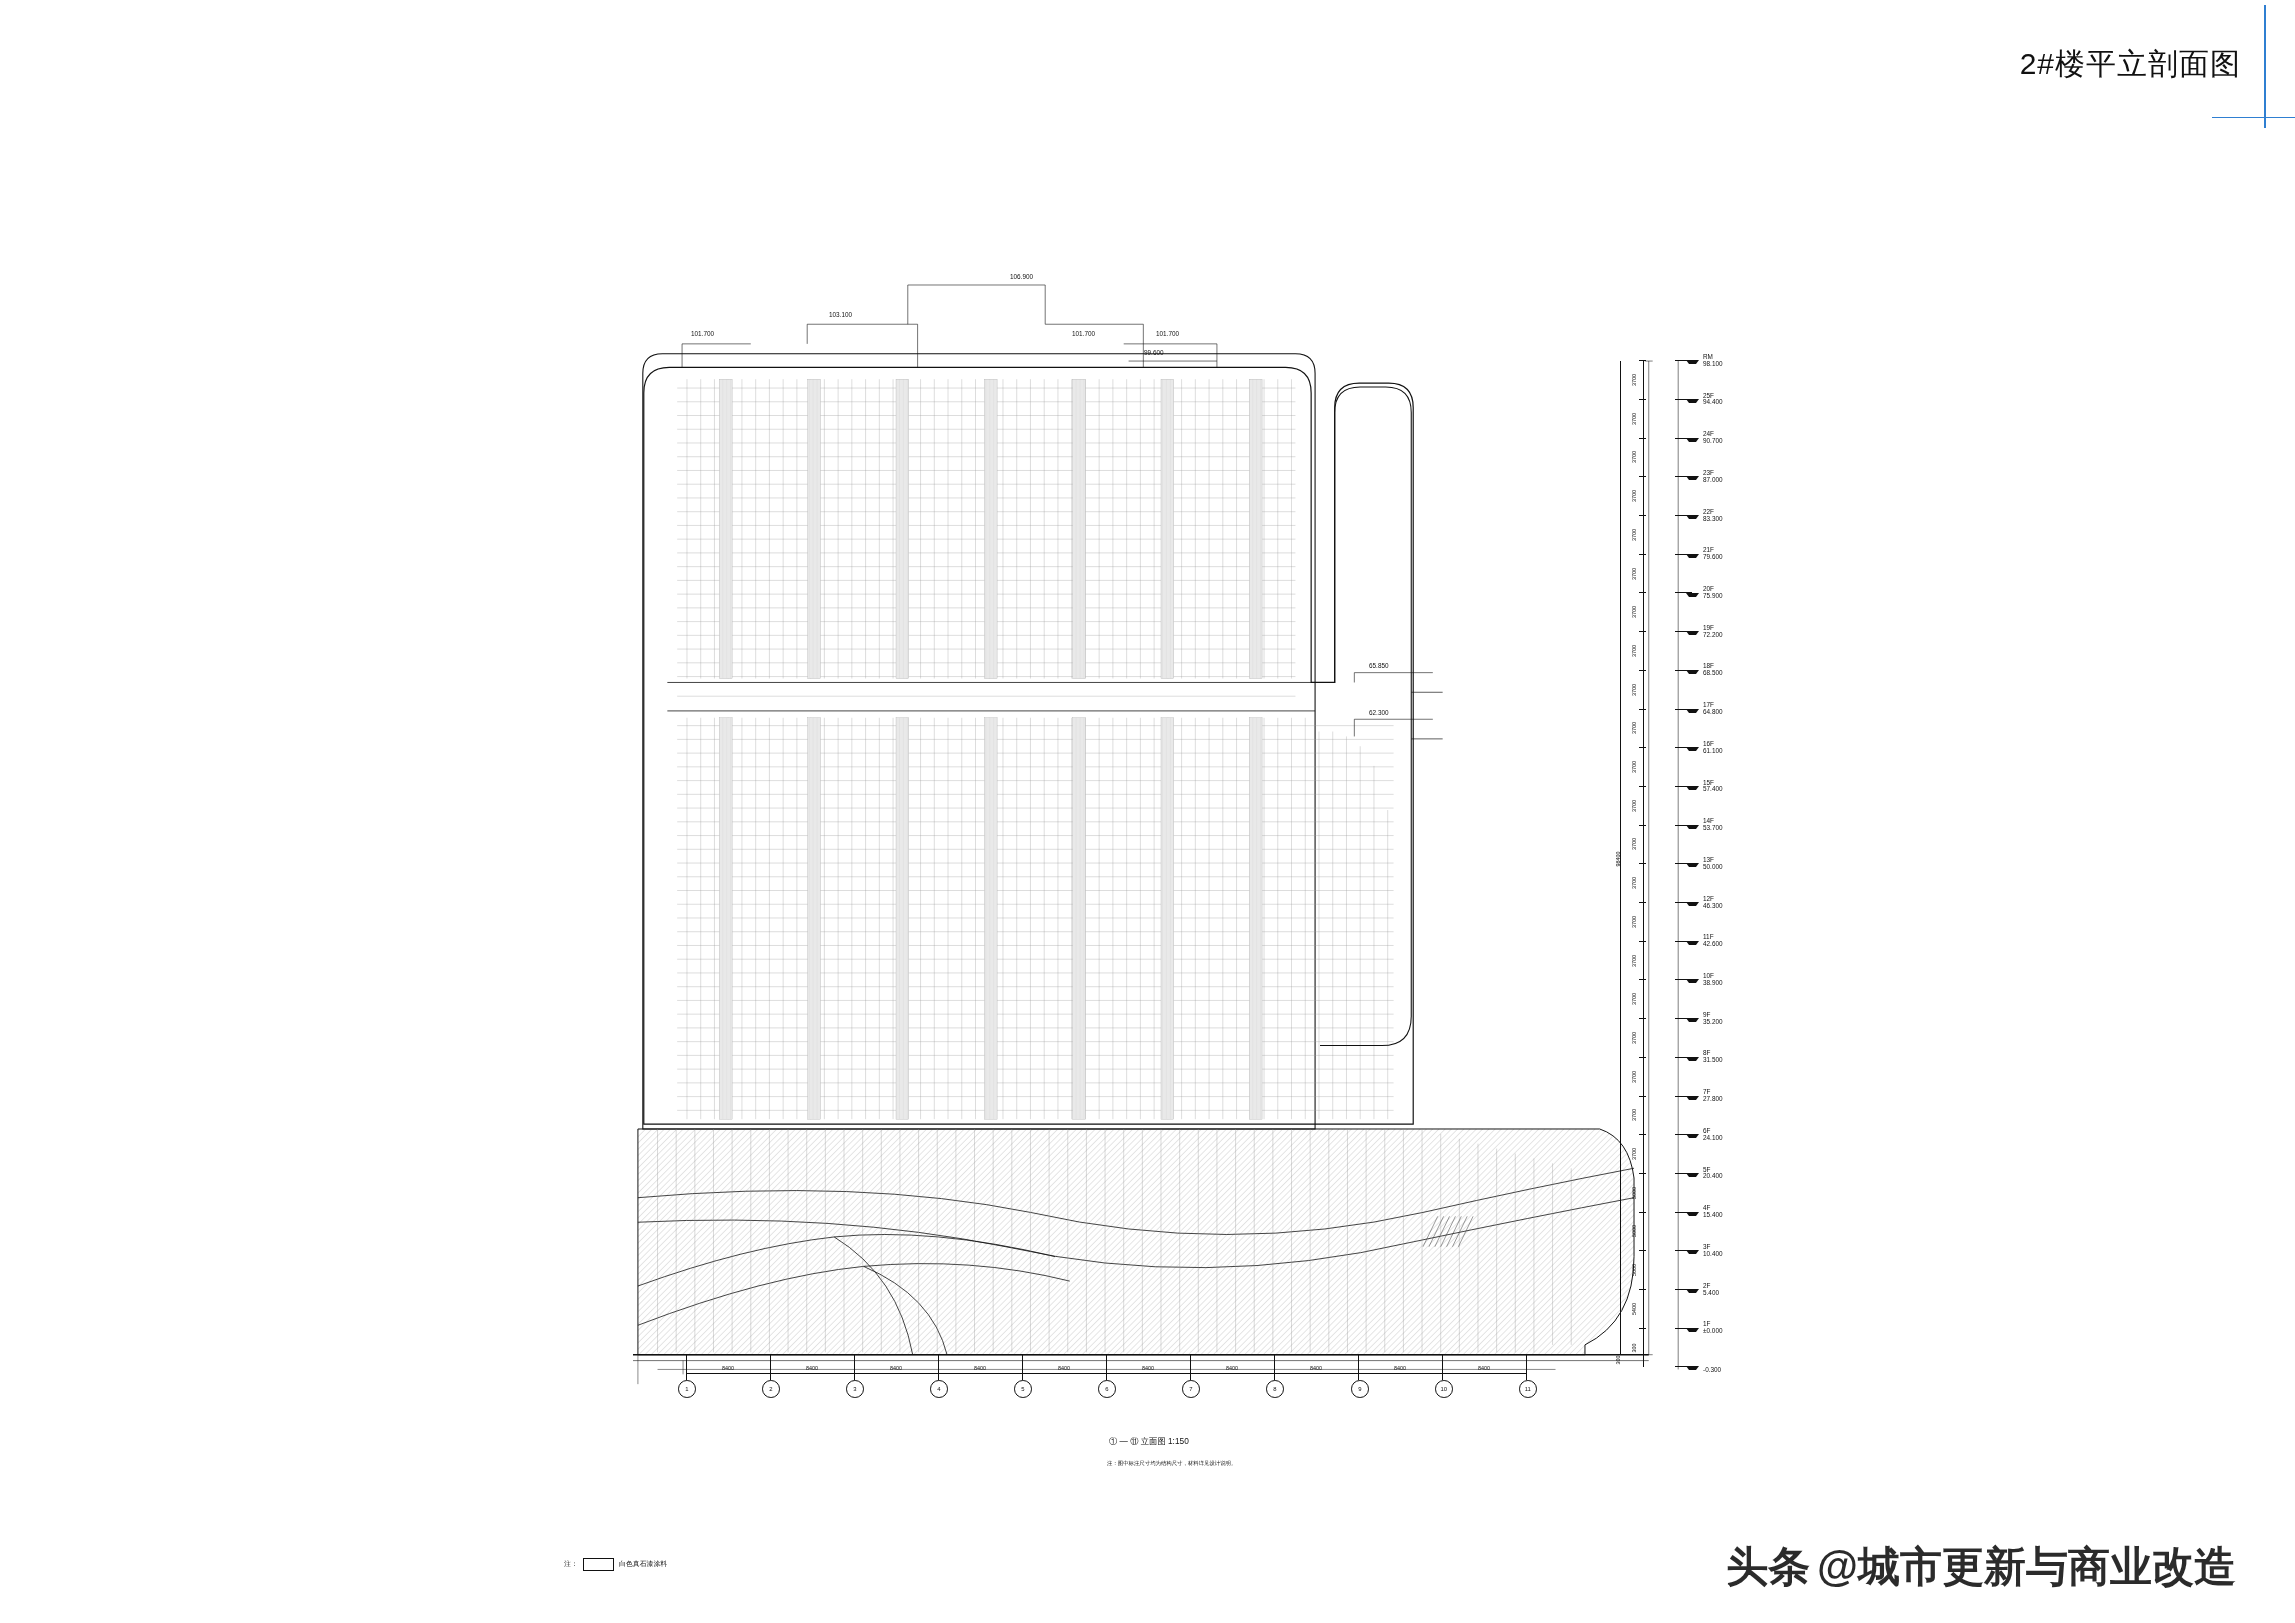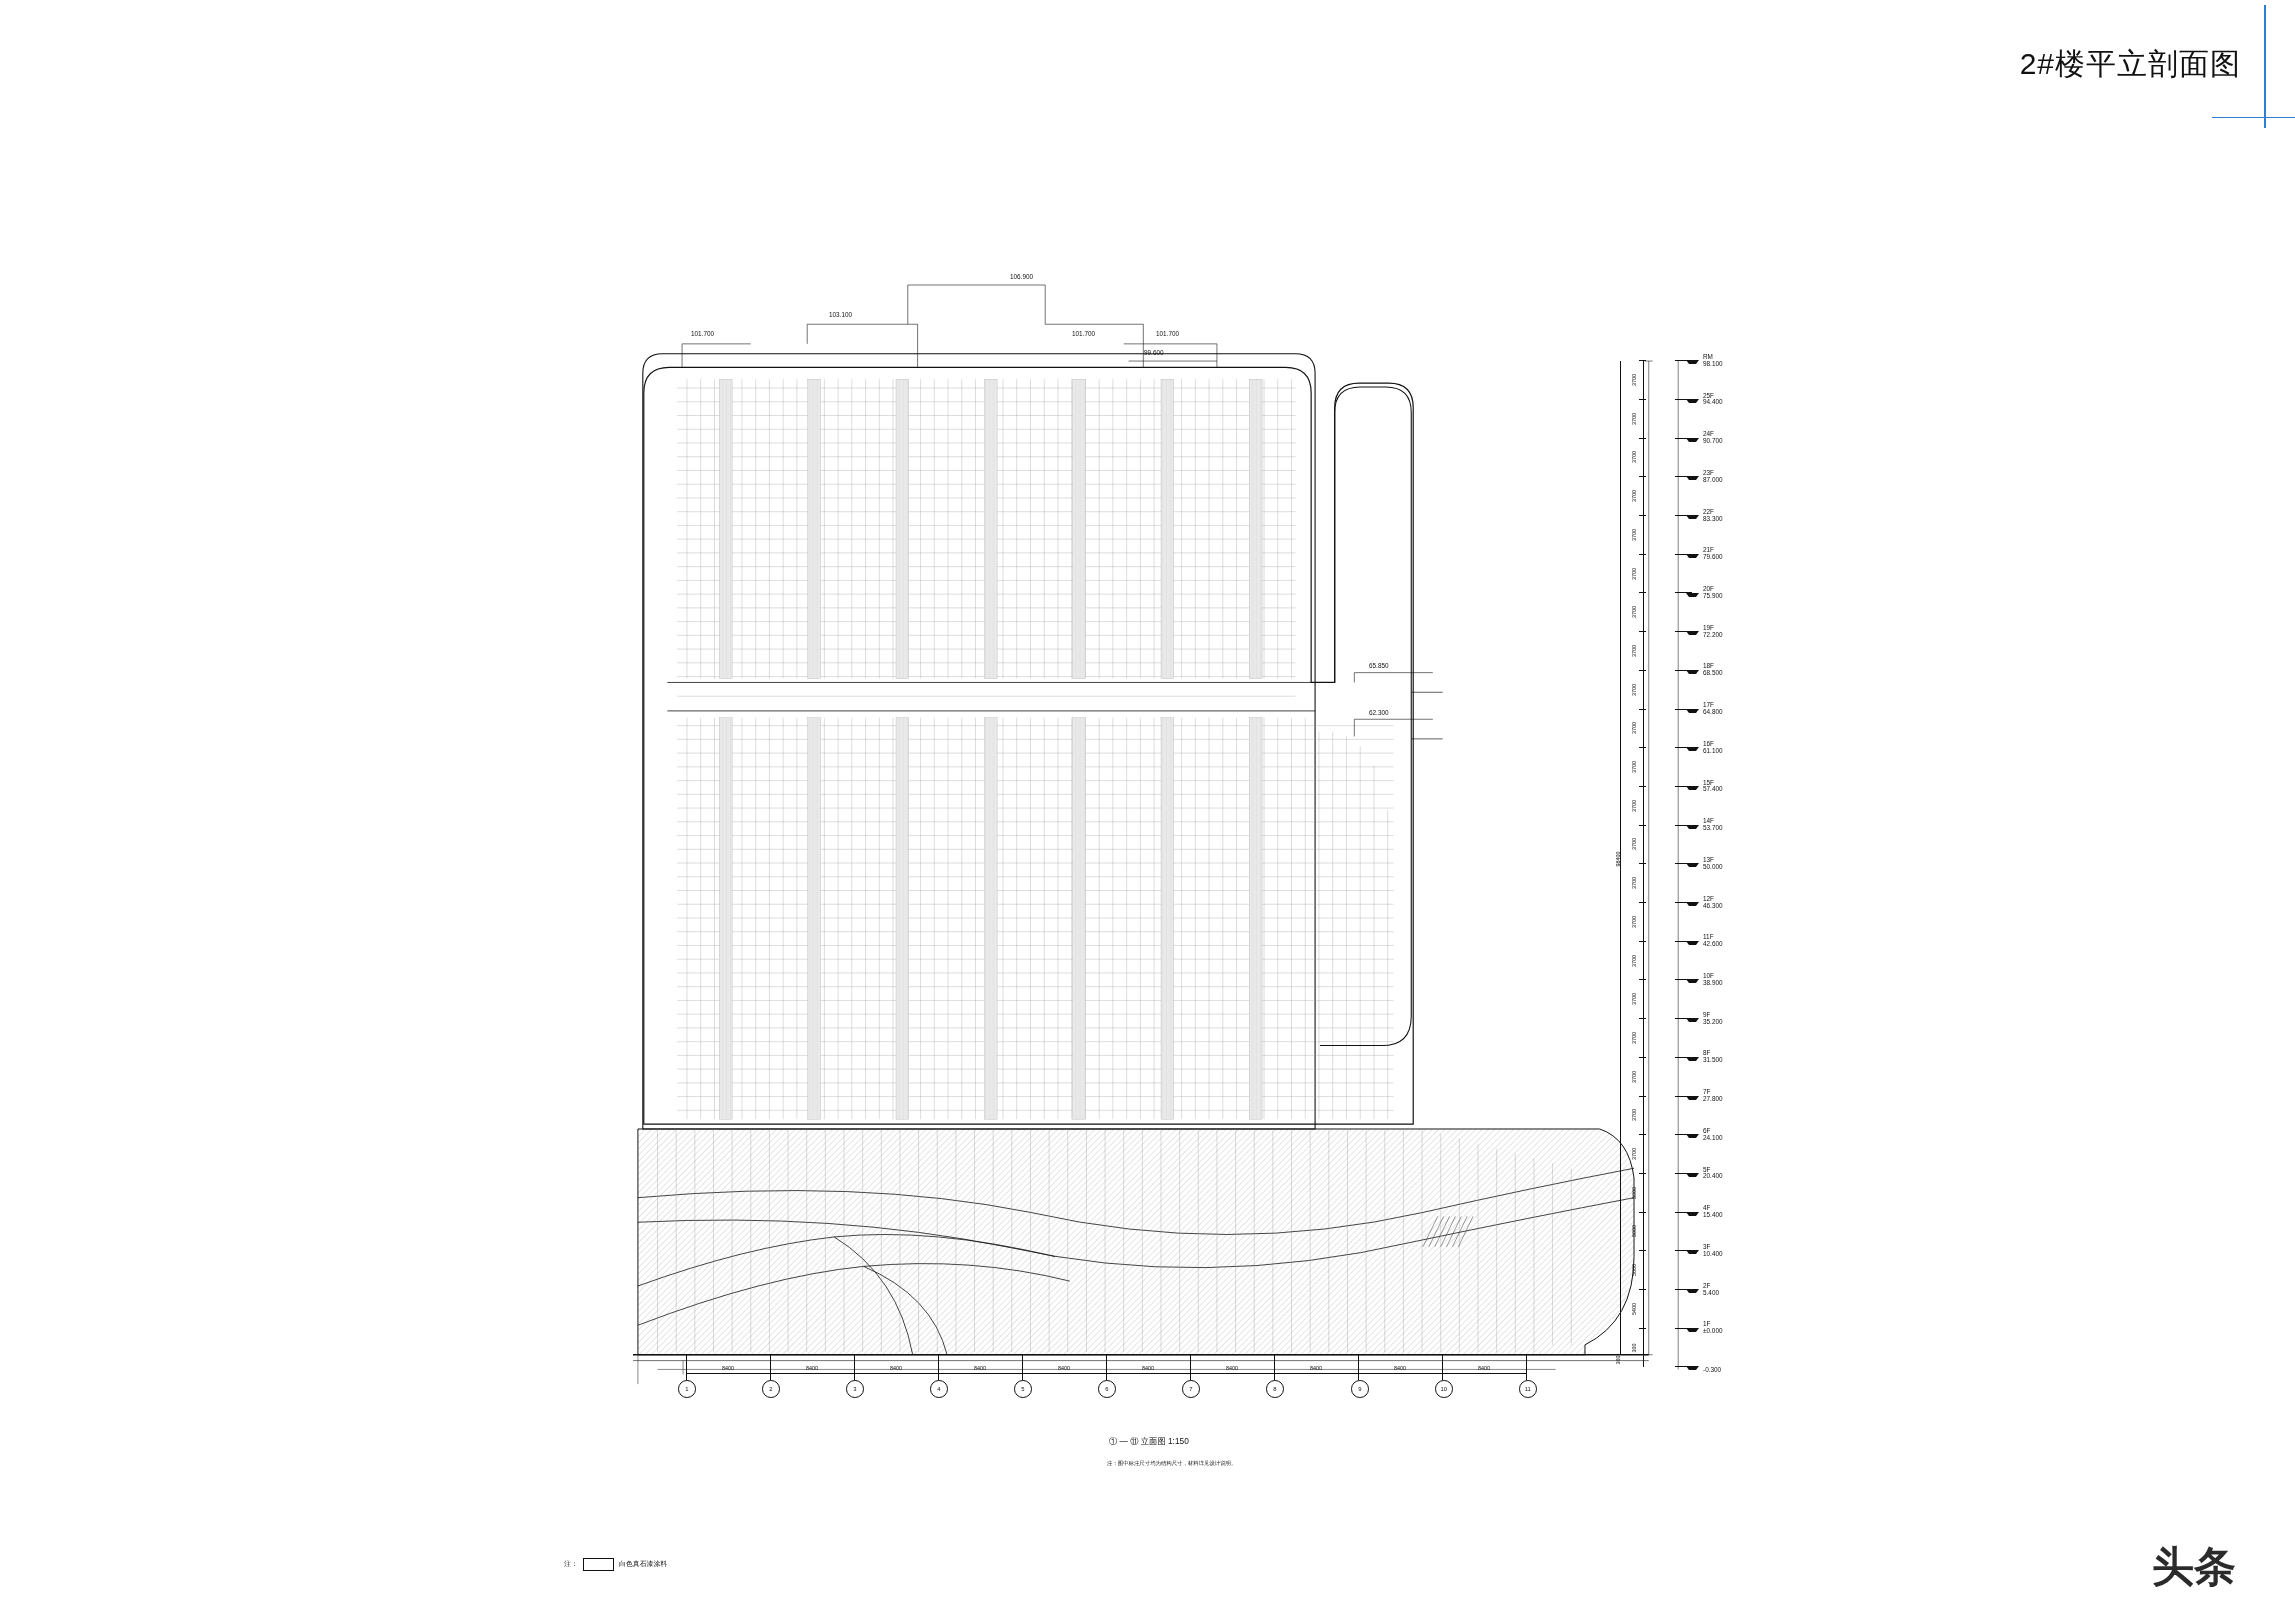--- a/index.html
+++ b/index.html
@@ -681,14 +681,15 @@
 <div id="caption">① — ⑪ 立面图   1:150</div>
 <div id="caption-note">注：图中标注尺寸均为结构尺寸，材料详见设计说明。</div>
 <div id="legend">
   <span>注：</span>
   <span class="swatch"></span>
   <span>白色真石漆涂料</span>
 </div>
 
 <div id="watermark">
   <span class="wm-mark">头条</span>
+  <span>@城市更新与商业改造</span>
 </div>
 
 
 </body></html>

